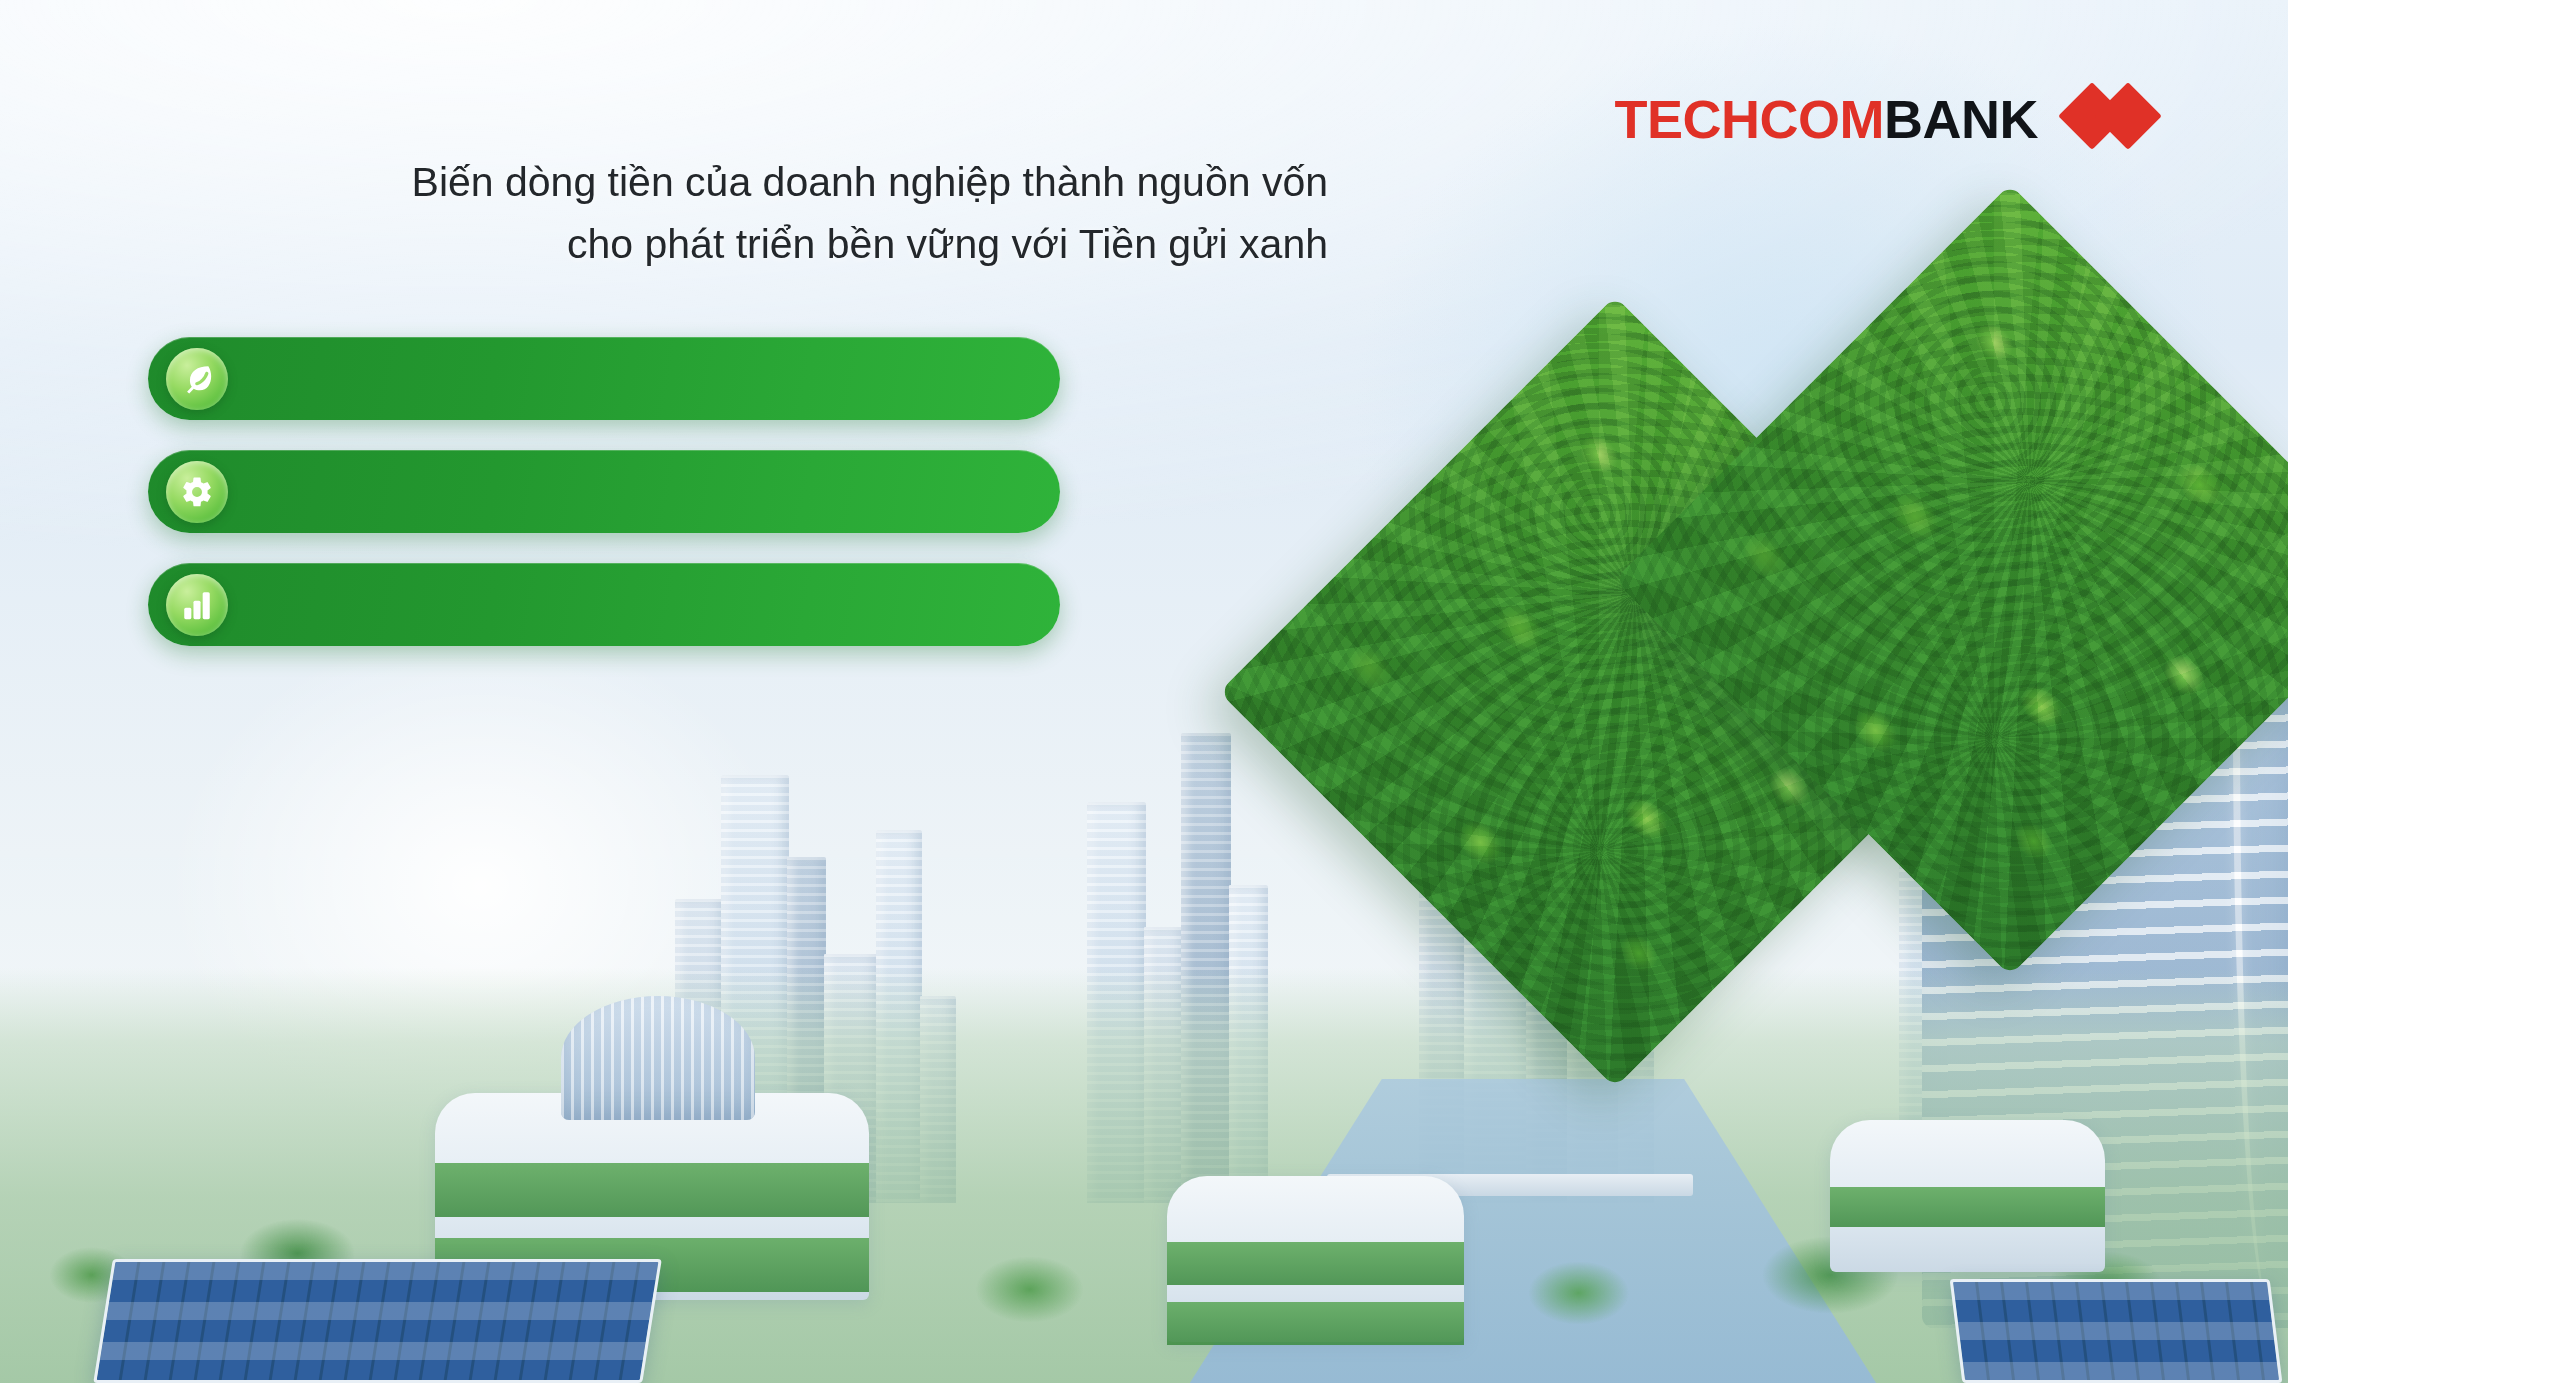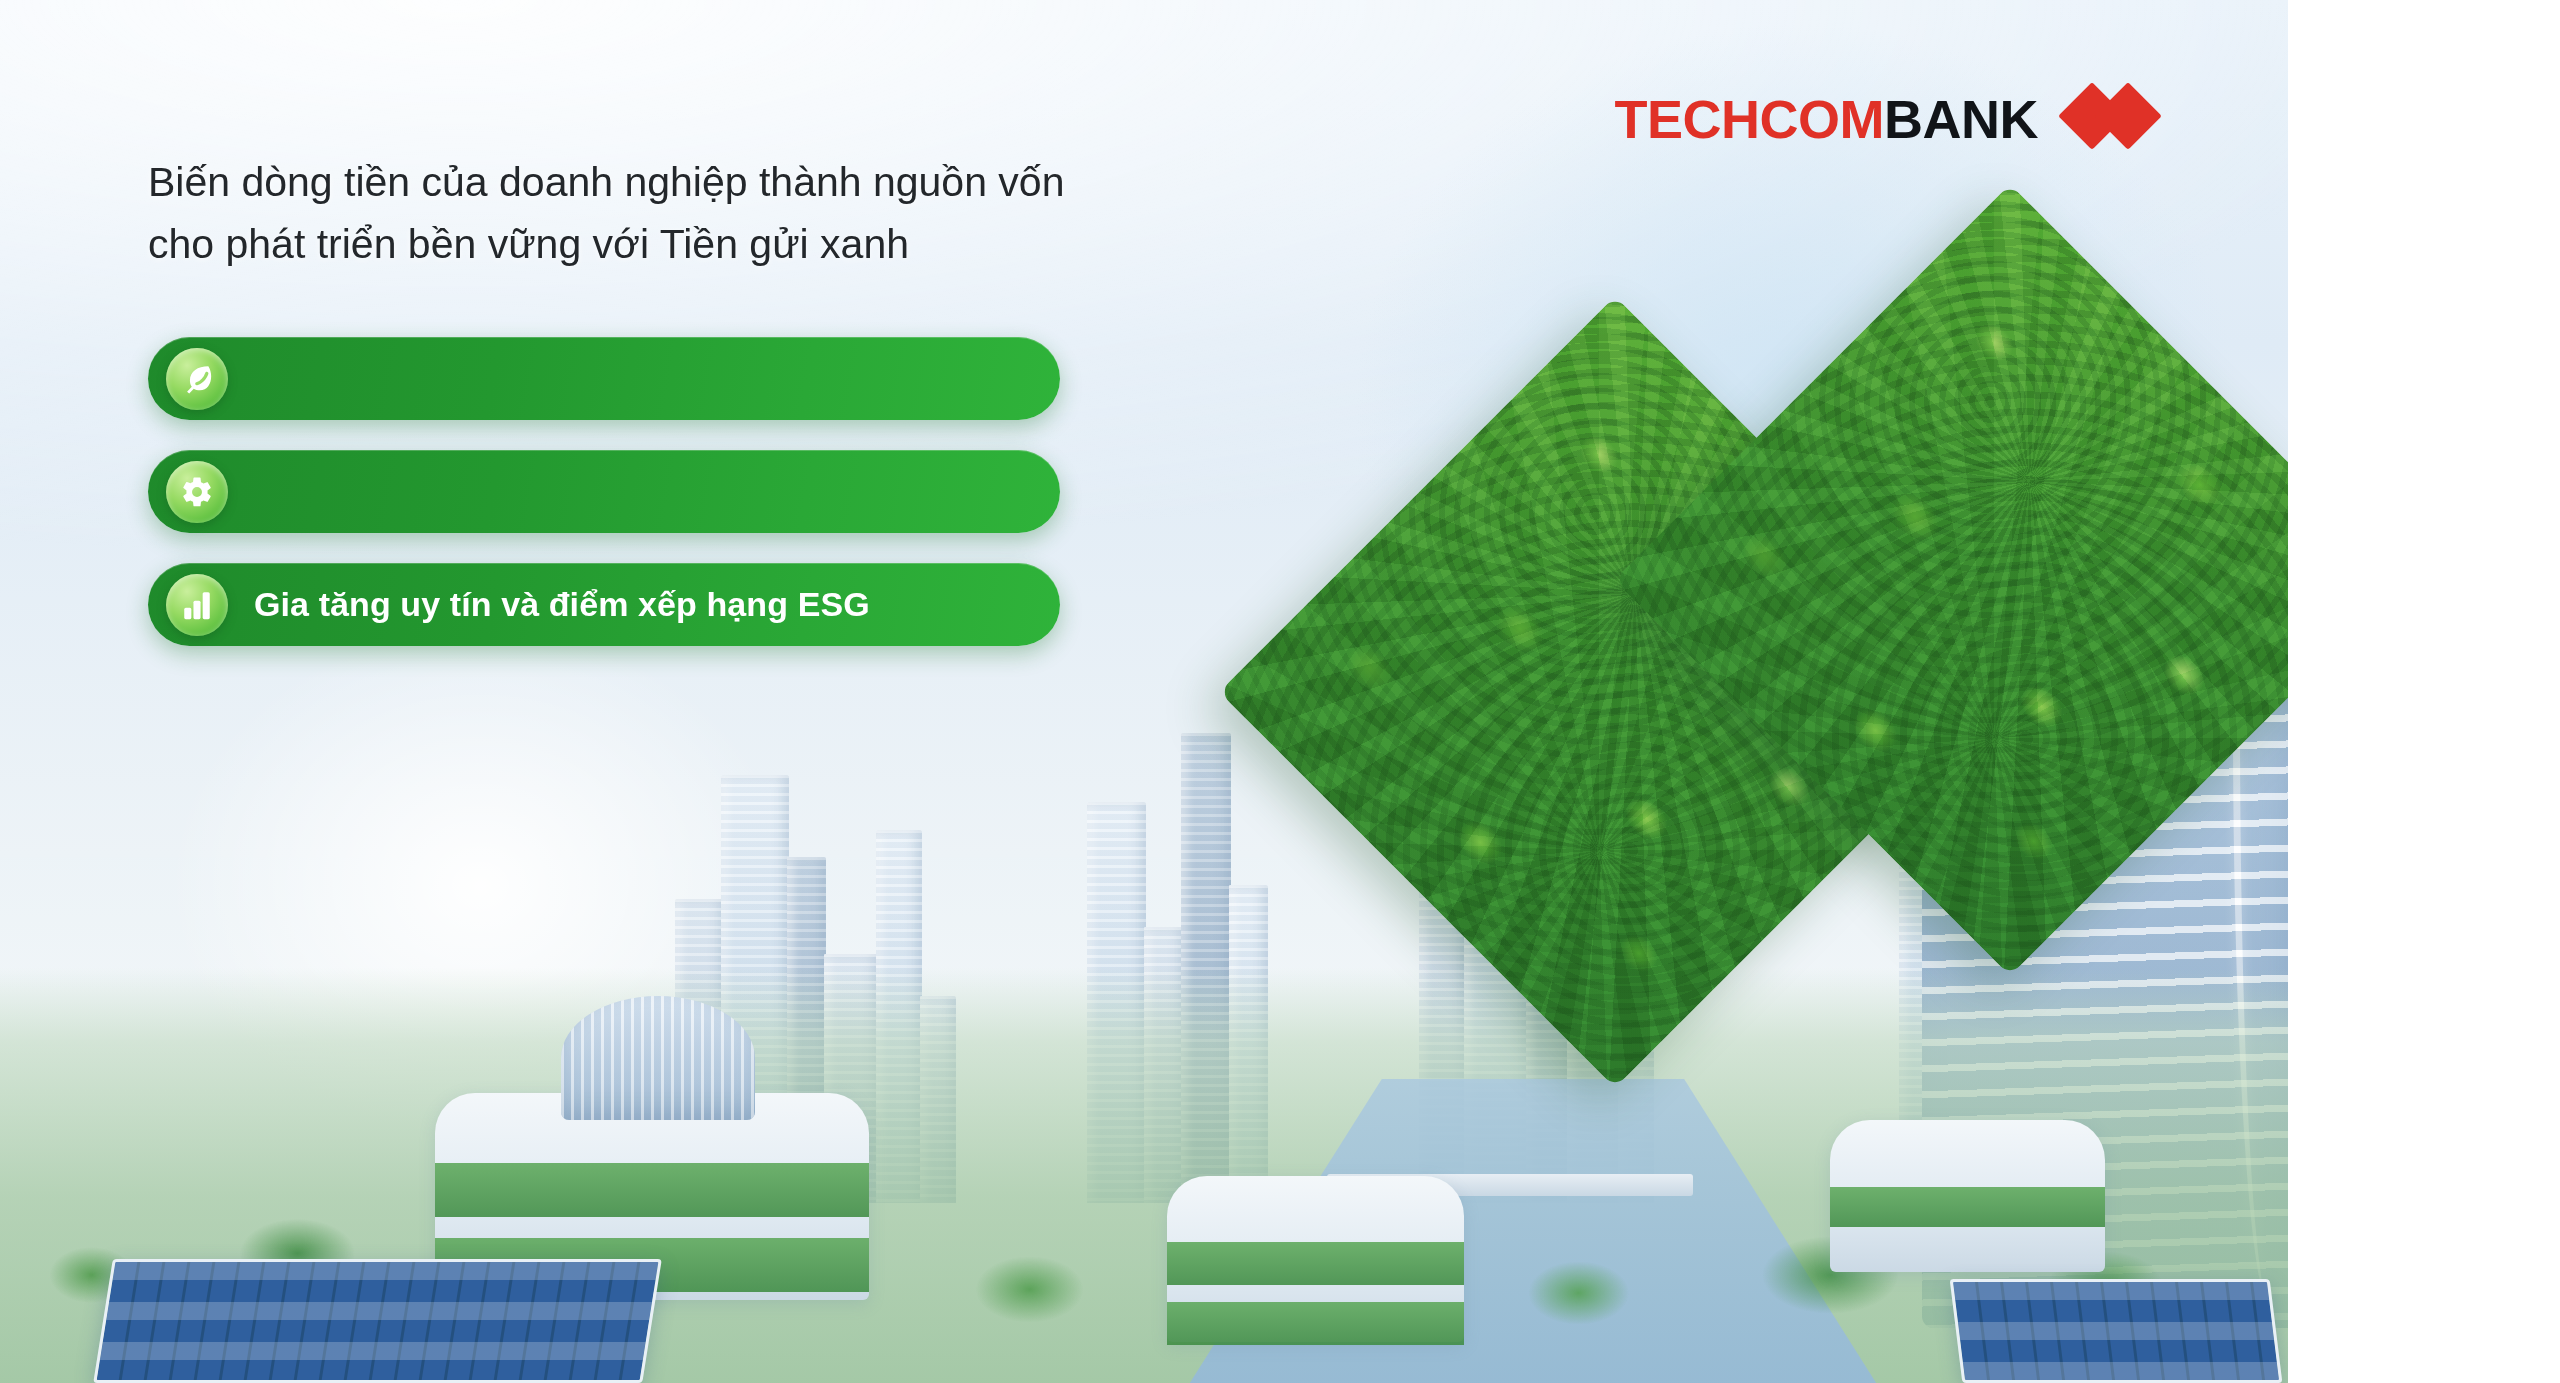--- a/index.html
+++ b/index.html
@@ -186,21 +186,21 @@
     color:#1e9431; letter-spacing:-0.5px;
     text-shadow:0 2px 10px rgba(255,255,255,0.85);
   }
   .headline .l2 { color:#21a034; display:block; }
   .subhead {
     margin-top:34px;
     font-size:41px; font-weight:400; line-height:1.5;
     color:#23272b;
     text-shadow:0 1px 6px rgba(255,255,255,0.85);
   }
-  .subhead span { display:block; }
+  .subhead span { display:block;text-align:right; }
 
   .pill-list { margin-top:62px; }
   .pill {
     position:relative;
     display:flex; align-items:center;
     width:912px; height:83px;
     margin-bottom:30px;
     border-radius:46px;
     background:linear-gradient(100deg, #1f8a2b 0%, #23982f 38%, #2aa836 72%, #2fb33a 100%);
     box-shadow:0 8px 22px rgba(31,120,45,0.32), inset 0 1px 0 rgba(255,255,255,0.22);
@@ -343,19 +343,18 @@
       </div>
 
       <div class="pill">
         <span class="pill-icon">
           <svg viewBox="0 0 24 24" aria-hidden="true">
             <rect x="3" y="14" width="5" height="8" rx="1.1" fill="#ffffff"></rect>
             <rect x="9.5" y="9" width="5" height="13" rx="1.1" fill="#ffffff"></rect>
             <rect x="16" y="3" width="5" height="19" rx="1.1" fill="#ffffff"></rect>
           </svg>
         </span>
-        <span class="pill-label">Gia tăng uy tín và điểm xếp hạng ESG</span>
       </div>
 
     </div>
   </div>
 
 </div>
 
 </body></html>

